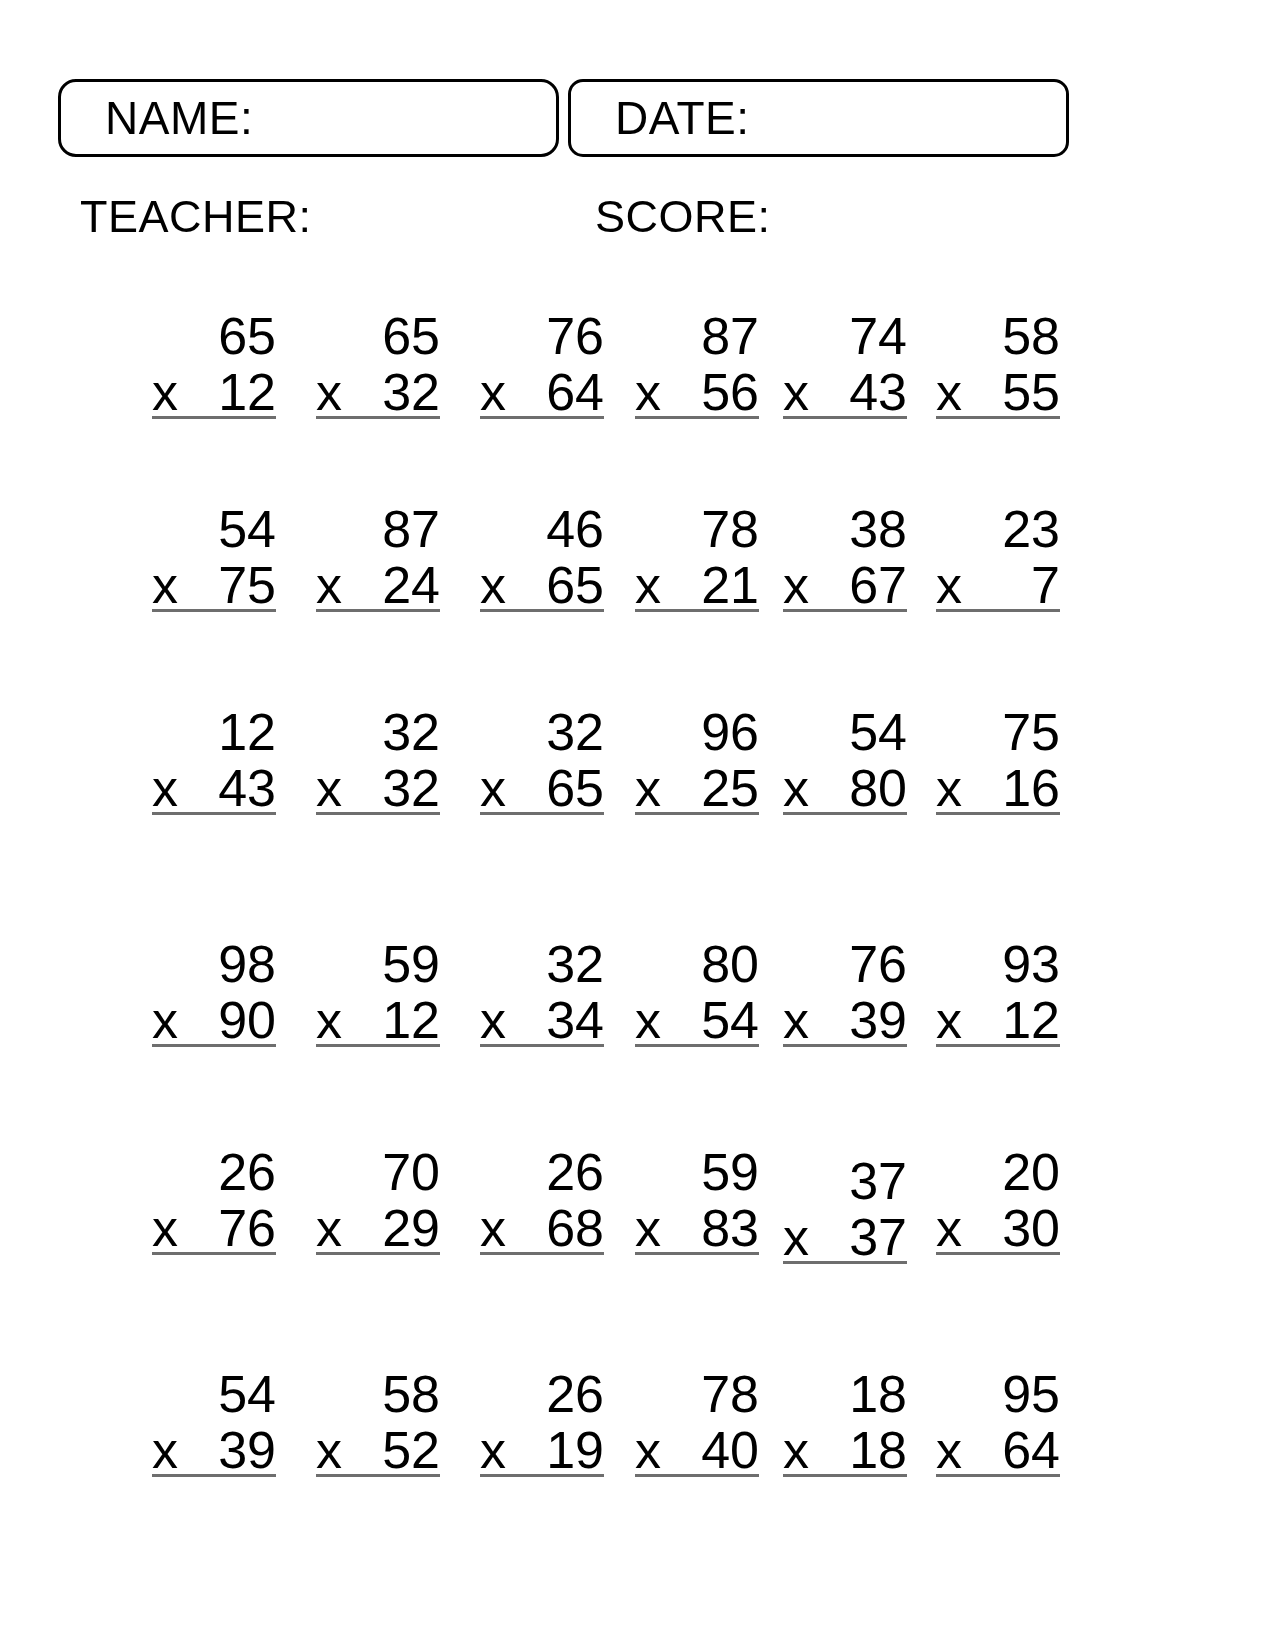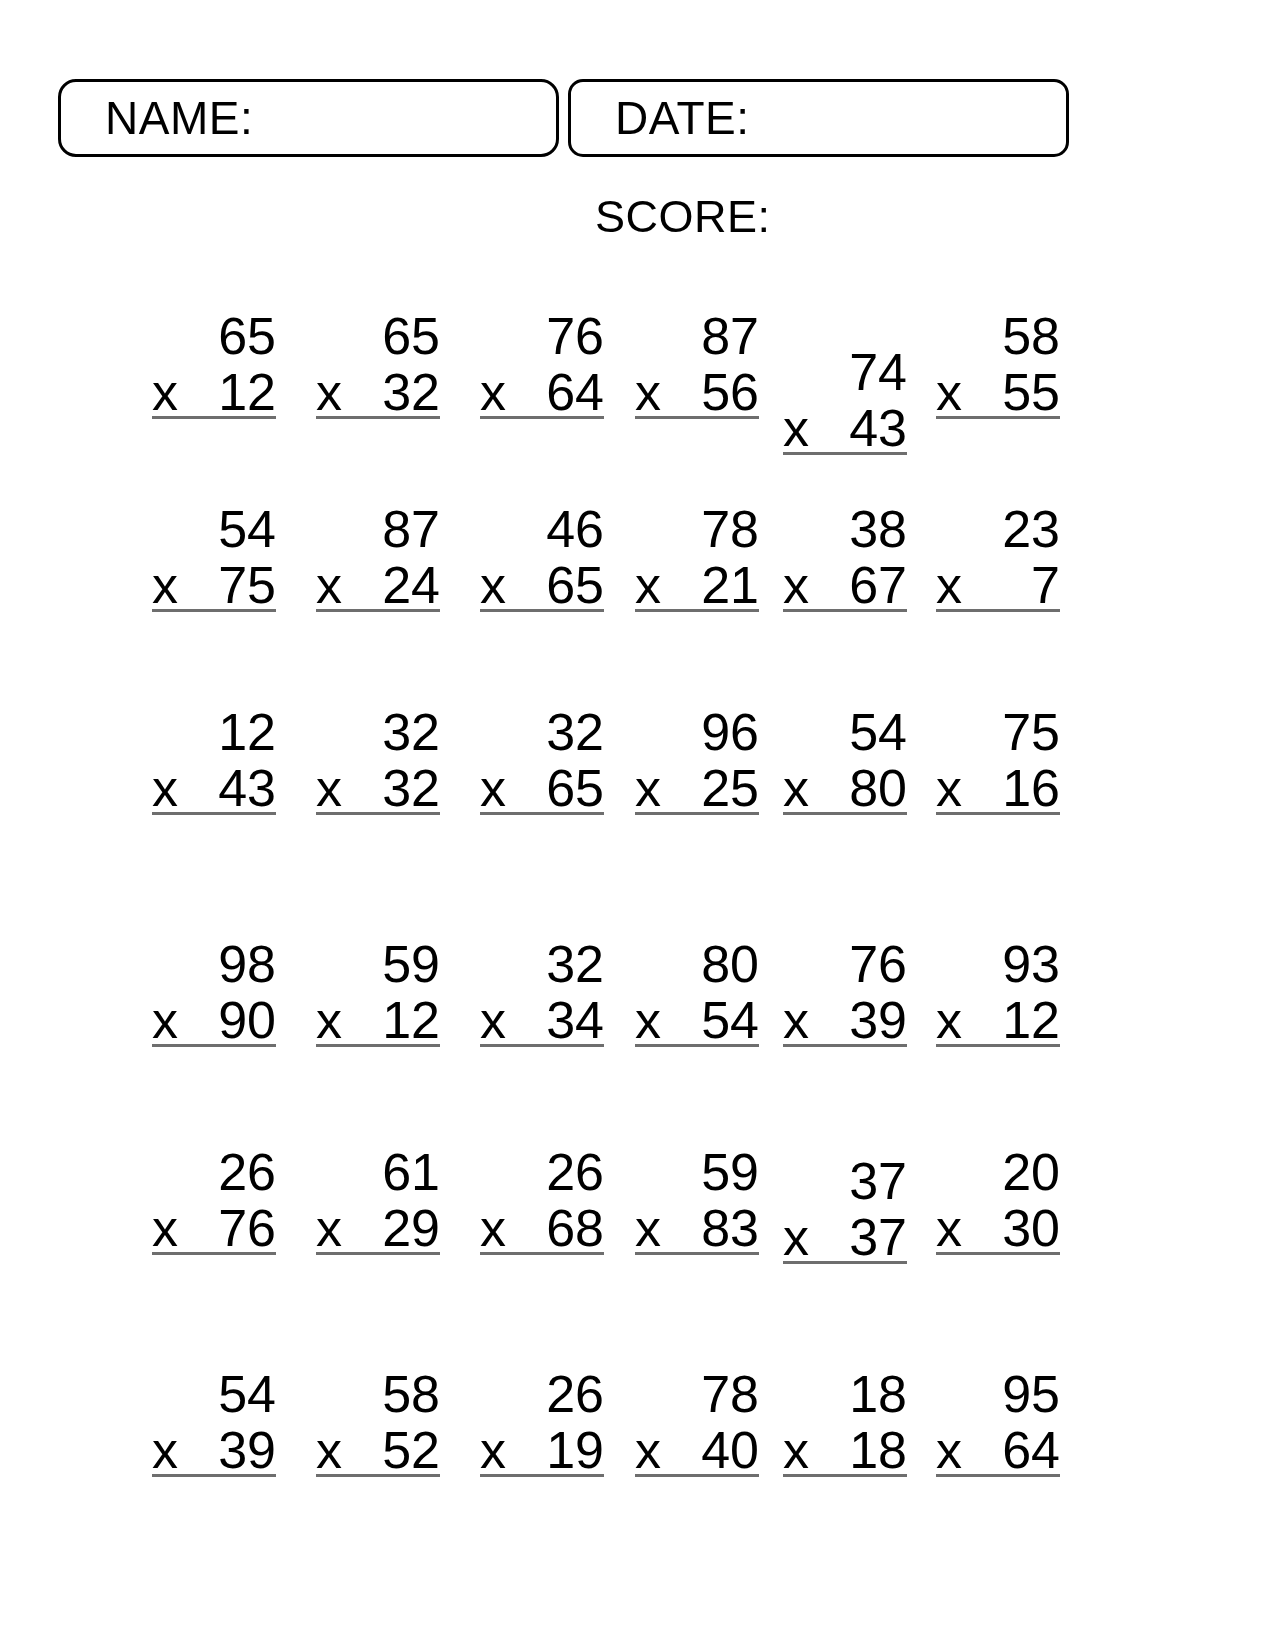--- a/index.html
+++ b/index.html
@@ -80,20 +80,21 @@
 <div class="sheet" style="--bg: #ffffff; --fg: #000000; --line: #6e6e6e;">
 
   <div class="field-box name-box">
     <span class="field-label">NAME:</span>
   </div>
 
   <div class="field-box date-box">
     <span class="field-label">DATE:</span>
   </div>
 
+  <div class="plain-label teacher">TEACHER:</div>
 
   <div class="plain-label score">SCORE:</div>
 
   <div class="grid">
       <div class="prob" style="top: 308px; left: 152px;">
         <div class="p-top">65</div>
         <div class="p-bot">
           <span>x</span>
           <span>12</span>
         </div>
@@ -116,21 +117,21 @@
         <div class="p-line"></div>
       </div>
       <div class="prob" style="top: 308px; left: 635px;">
         <div class="p-top">87</div>
         <div class="p-bot">
           <span>x</span>
           <span>56</span>
         </div>
         <div class="p-line"></div>
       </div>
-      <div class="prob" style="top: 308px; left: 783px; margin-top: 36px;">
+      <div class="prob" style="top: 308px; left: 783px;">
         <div class="p-top">74</div>
         <div class="p-bot">
           <span>x</span>
           <span>43</span>
         </div>
         <div class="p-line"></div>
       </div>
       <div class="prob" style="top: 308px; left: 936px;">
         <div class="p-top">58</div>
         <div class="p-bot">
@@ -285,21 +286,21 @@
       </div>
       <div class="prob" style="top: 1144px; left: 152px;">
         <div class="p-top">26</div>
         <div class="p-bot">
           <span>x</span>
           <span>76</span>
         </div>
         <div class="p-line"></div>
       </div>
       <div class="prob" style="top: 1144px; left: 316px;">
-        <div class="p-top">61</div>
+        <div class="p-top">70</div>
         <div class="p-bot">
           <span>x</span>
           <span>29</span>
         </div>
         <div class="p-line"></div>
       </div>
       <div class="prob" style="top: 1144px; left: 480px;">
         <div class="p-top">26</div>
         <div class="p-bot">
           <span>x</span>

